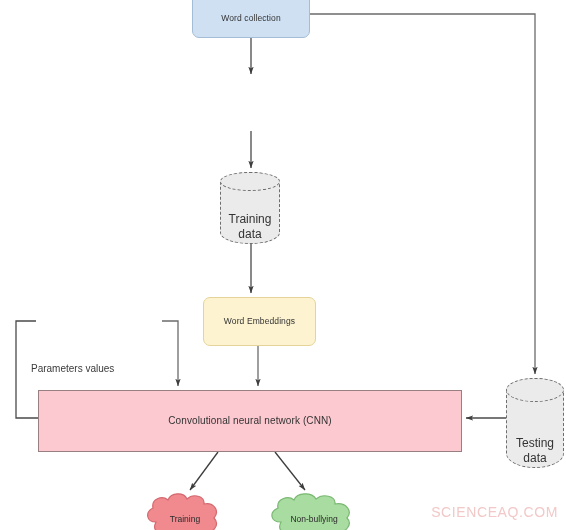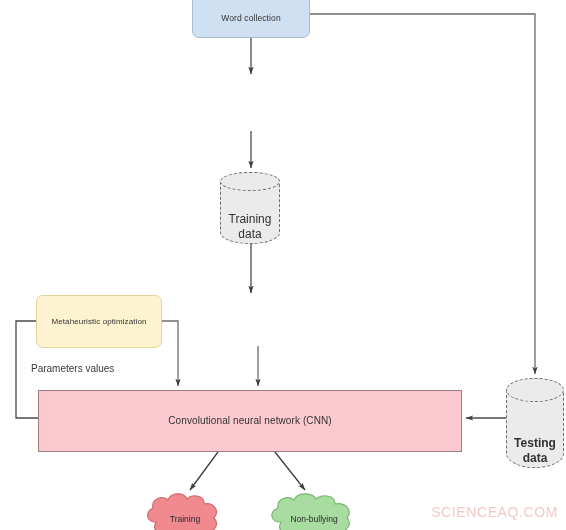--- a/index.html
+++ b/index.html
@@ -119,21 +119,20 @@
     left: 220px;
     top: 172px;
     width: 60px;
     height: 72px;
   }
   #node-testing-data {
     left: 506px;
     top: 378px;
     width: 58px;
     height: 90px;
-    font-weight: bold;
   }
   .free-label {
     position: absolute;
     color: #3a3a3a;
     font-size: 10px;
     white-space: nowrap;
   }
   #label-parameters-values {
     left: 31px;
     top: 363px;
@@ -217,24 +216,24 @@
   </div>
 
 
   <div class="cylinder" id="node-training-data">
     <span class="cyl-label">
       <span>Training</span><br>
       <span>data</span>
     </span>
   </div>
 
-  <div class="node rounded-box" id="node-metaheuristic">
-    <span>Metaheuristic optimization</span>
-  </div>
-
+
+  <div class="node rounded-box" id="node-word-embeddings">
+    <span>Word Embeddings</span>
+  </div>
 
   <div class="free-label" id="label-parameters-values">Parameters values</div>
 
   <div class="node" id="node-cnn">
     <span>Convolutional neural network (CNN)</span>
   </div>
 
   <div class="cylinder" id="node-testing-data">
     <span class="cyl-label">
       <span>Testing</span><br>

